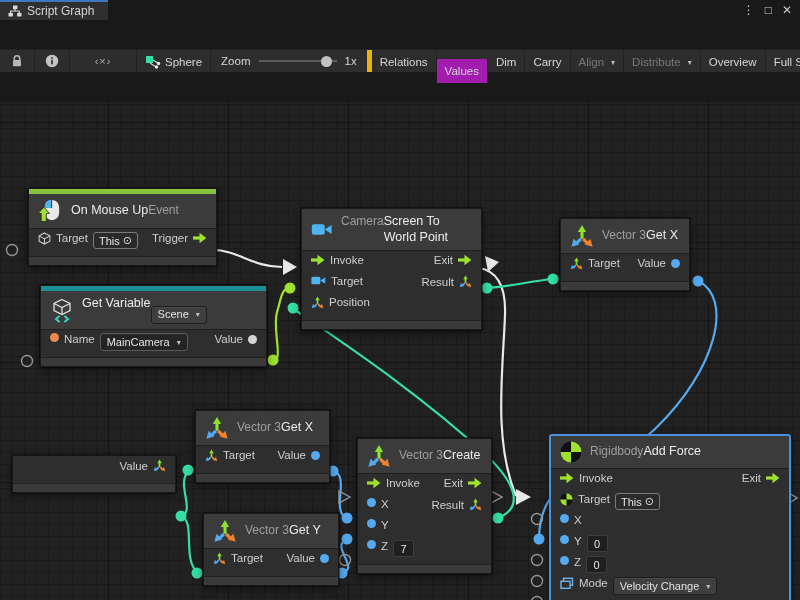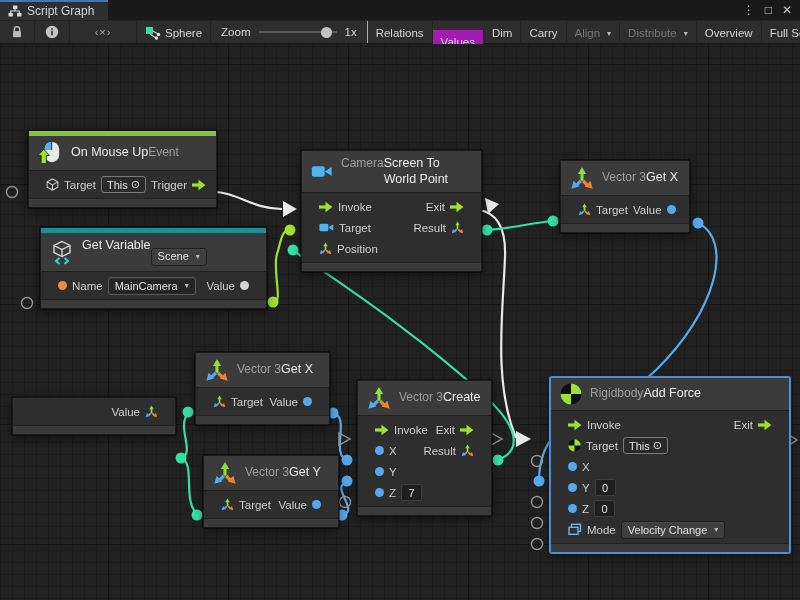--- a/index.html
+++ b/index.html
@@ -1,36 +1,36 @@
 <!DOCTYPE html>
 <html><head>
 <meta charset="utf-8">
 <style>
   html,body{margin:0;padding:0;background:#111;width:800px;height:600px;overflow:hidden;
     font-family:"Liberation Sans","DejaVu Sans",sans-serif;-webkit-font-smoothing:antialiased;}
-  .window{width:800px;height:600px;display:flex;flex-direction:column;background:#191919;position:relative;}
+  .window{width:800px;height:600px;display:flex;flex-direction:column;background:#191919;position:relative;gap:29px;}
 
   
   .tabbar{height:20px;background:#191919;display:flex;align-items:stretch;position:relative;flex:0 0 20px;}
   .tab{display:flex;align-items:center;gap:5px;padding:0 14px 0 8px;background:#2f2f2f;border-top:2px solid #3c76c4;color:#d4d4d4;font-size:12px;}
   .tabbar .spacer{flex:1}
   .winbtns{display:flex;align-items:center;gap:10px;padding-right:8px;color:#c8c8c8;font-size:12px;}
   .winbtns span{cursor:default}
 
   
   .toolbar{height:22px;background:#2d2d2d;border-top:1px solid #232323;border-bottom:1px solid #191919;
     display:flex;align-items:stretch;font-size:11.5px;color:#d6d6d6;flex:0 0 22px;}
   .tbtn{display:flex;align-items:center;padding:12px 8px;border-right:1px solid #232323;white-space:nowrap;gap:4px;}
   .tbtn.icon{padding:0 10px;}
   .tbtn.active{background:#a21caf;margin-top:9px;}
   .tbtn.disabled{color:#787878;}
   .tb-left{display:flex;align-items:stretch;}
   .tb-right{display:flex;align-items:stretch;margin-left:auto;}
   .codeglyph{color:#aaa;font-size:11px;letter-spacing:1px;}
-  .zoomwrap{display:flex;align-items:center;gap:8px;padding:0 10px;border-right:1px solid #eab308;justify-content:flex-end;}
+  .zoomwrap{display:flex;align-items:center;gap:8px;padding:0 10px;border-right:5px solid #eab308;justify-content:flex-end;}
   .slider{width:78px;height:2px;background:#5c5c5c;position:relative;}
   .slider .handle{position:absolute;top:-4.5px;left:62px;width:11px;height:11px;border-radius:50%;background:#c2c2c2;}
   .dd{font-size:8px;color:#bdbdbd;margin-left:3px;}
 
   
   .canvas{position:relative;flex:1;overflow:hidden;background-color:#212121;
     background-image:
       linear-gradient(#151515 1px,transparent 1px),
       linear-gradient(90deg,#151515 1px,transparent 1px),
       linear-gradient(#1b1b1b 1px,transparent 1px),
@@ -42,21 +42,21 @@
   
   .node{position:absolute;background:#2e2e2e;border:1px solid #1a1a1a;border-radius:2px;
     box-shadow:0 0 0 1px rgba(0,0,0,.4),0 3px 8px rgba(0,0,0,.45);color:#cfcfcf;}
   .node.selected{border:1px solid #4a90dd;box-shadow:0 0 0 1px #4a90dd,0 3px 8px rgba(0,0,0,.5);}
   .accent{height:5px;}
   .nhead{display:flex;align-items:center;gap:8px;padding:5px 9px;background:#3b3b3b;border-bottom:1px solid #1f1f1f;}
   .ntitles{display:flex;line-height:1.25;}
   .ncap{font-size:12px;color:#9f9f9f;}
   .ntitle{font-size:12.5px;color:#ececec;}
   .nbody{padding:3px 0;}
-  .prow{display:flex;align-items:center;gap:5px;height:21px;padding:0 17px;font-size:11.5px;color:#cfcfcf;}
+  .prow{display:flex;align-items:flex-start;gap:5px;height:21px;padding:0 9px;font-size:11.5px;color:#cfcfcf;}
   .right{margin-left:auto;display:flex;align-items:center;gap:5px;}
   .nfoot{height:8px;background:#3a3a3a;border-top:1px solid #222;}
   .dot{width:9px;height:9px;border-radius:50%;flex:0 0 auto;}
   .dot.blue{background:#55a9ee;} .dot.orange{background:#ee8a4e;} .dot.gray{background:#d4d4d4;}
   .chip{display:inline-flex;align-items:center;gap:3px;background:#2a2a2a;border:1px solid #7a7a7a;border-radius:3px;padding:0 5px;height:15px;font-size:11px;color:#e2e2e2;}
   .selchip{display:inline-flex;align-items:center;gap:4px;background:#3f3f3f;border:1px solid #1e1e1e;border-radius:3px;padding:0 6px;height:16px;font-size:11px;color:#e2e2e2;box-shadow:inset 0 1px 0 rgba(255,255,255,.05);}
   .selchip.darkfield{background:#242424;border:1px solid #5a5a5a;}
   .field{display:inline-flex;align-items:center;justify-content:center;min-width:11px;padding:0 4px;height:15px;background:#1f1f1f;border:1px solid #3d3d3d;border-radius:2px;font-size:11px;color:#e4e4e4;}
   svg{flex:0 0 auto;display:block;}
 </style>

